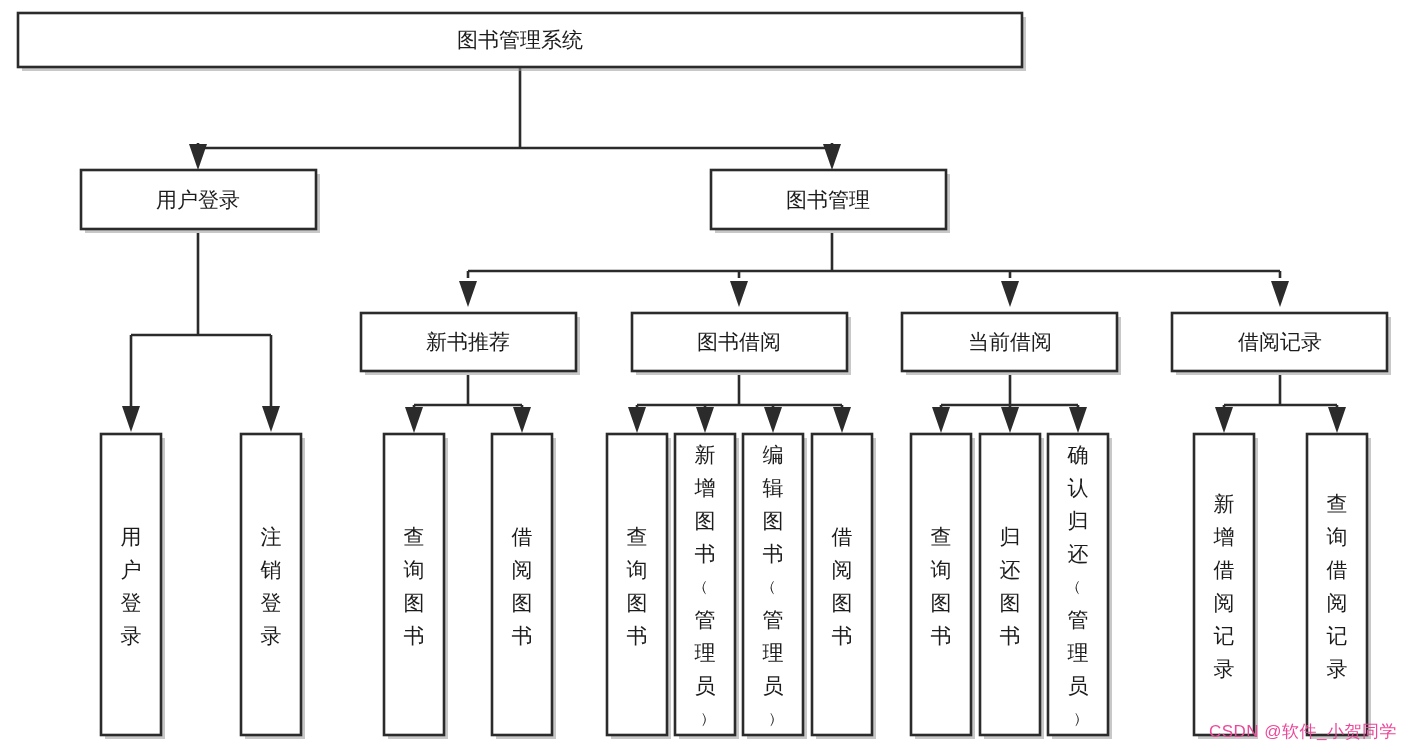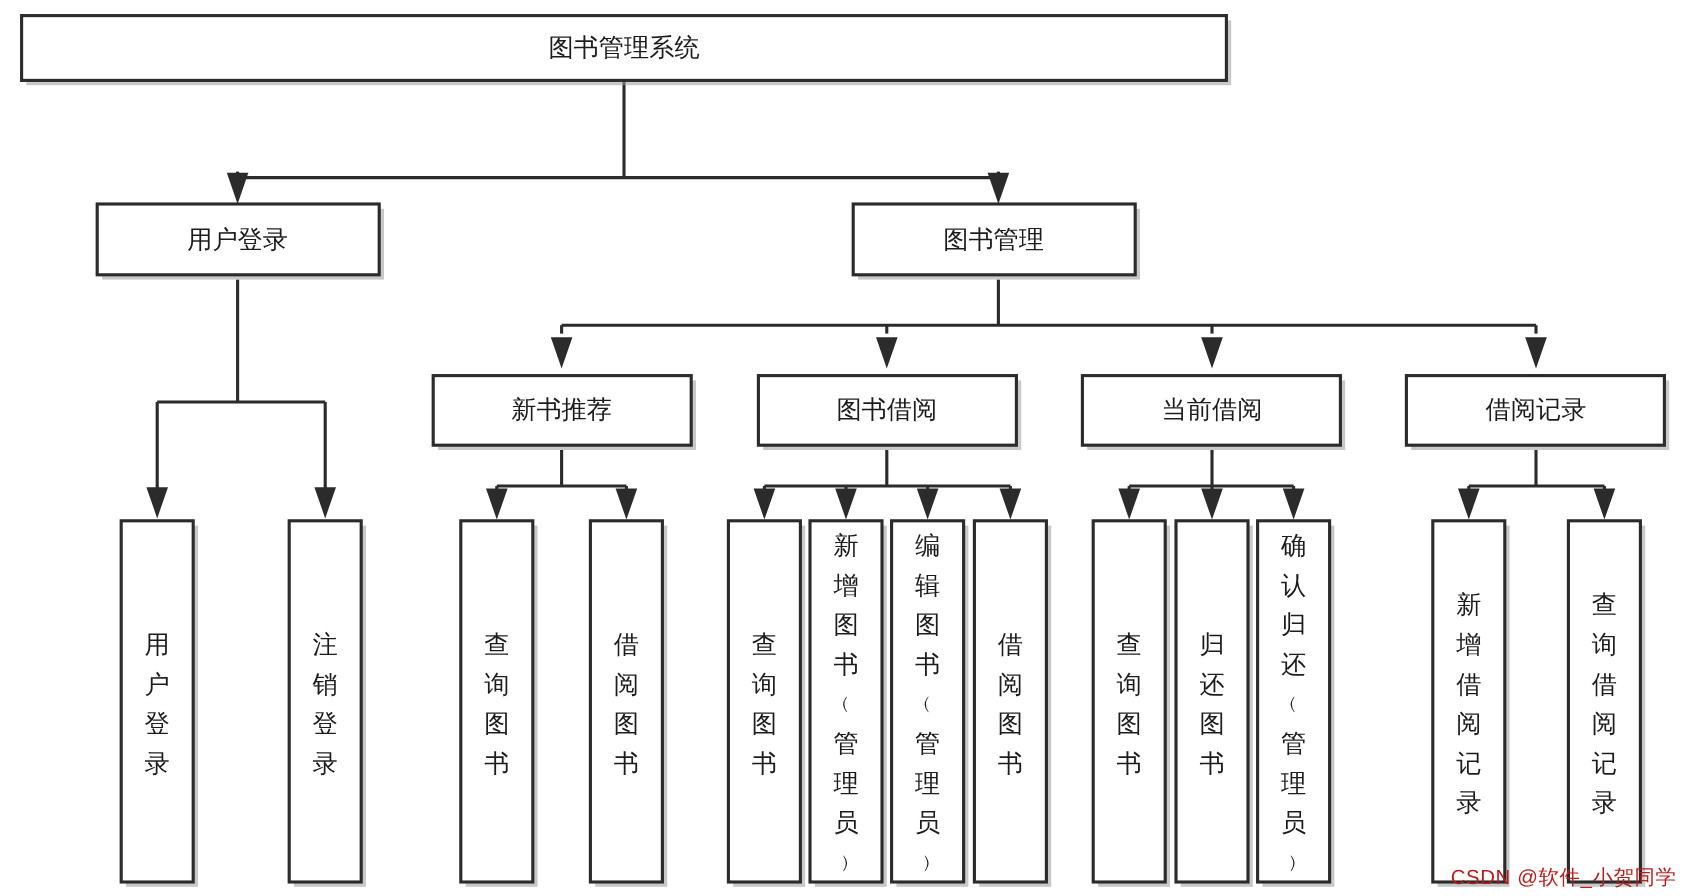--- a/index.html
+++ b/index.html
@@ -53,21 +53,21 @@
     font-size: 21px;
     fill: #1c1c1c;
     text-anchor: middle;
   }
   .watermark {
     position: absolute;
     right: 8px;
     bottom: 4px;
     font-family: "Liberation Sans", "DejaVu Sans", sans-serif;
     font-size: 17px;
-    color: #b91c1c;
+    color: #ec4899;
     white-space: nowrap;
     letter-spacing: 0.5px;
     pointer-events: none;
   }
 </style>
 </head>
 <body>
 
 <svg id="diagram" viewBox="0 0 1405 747">
 

